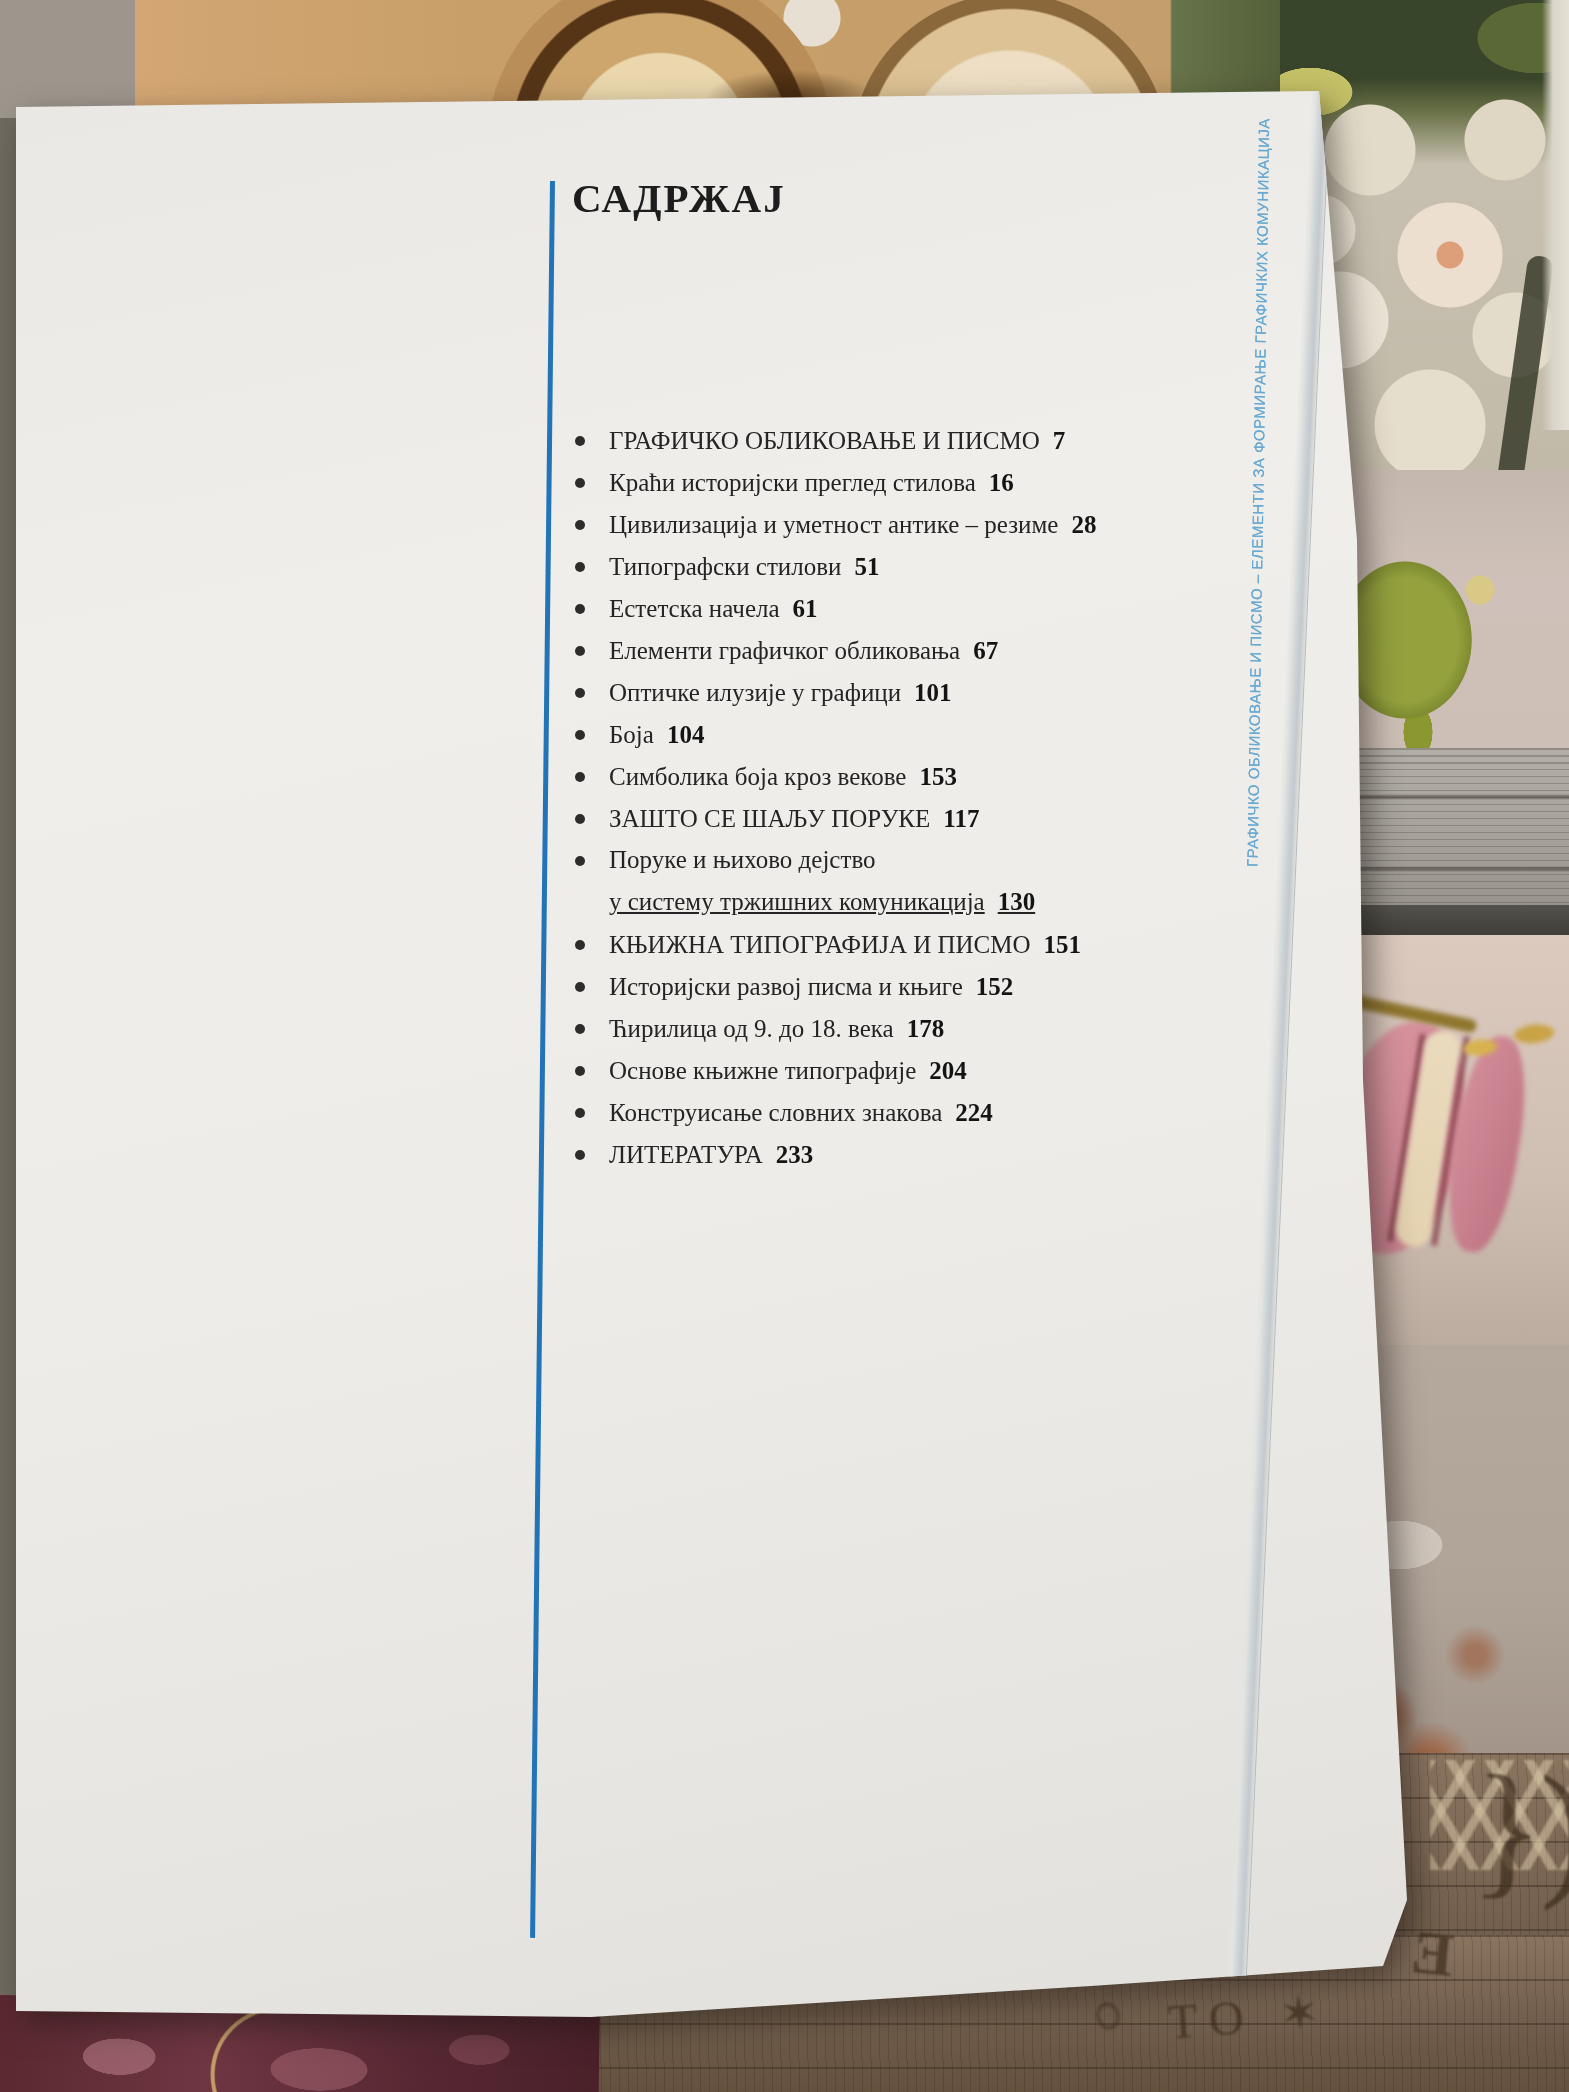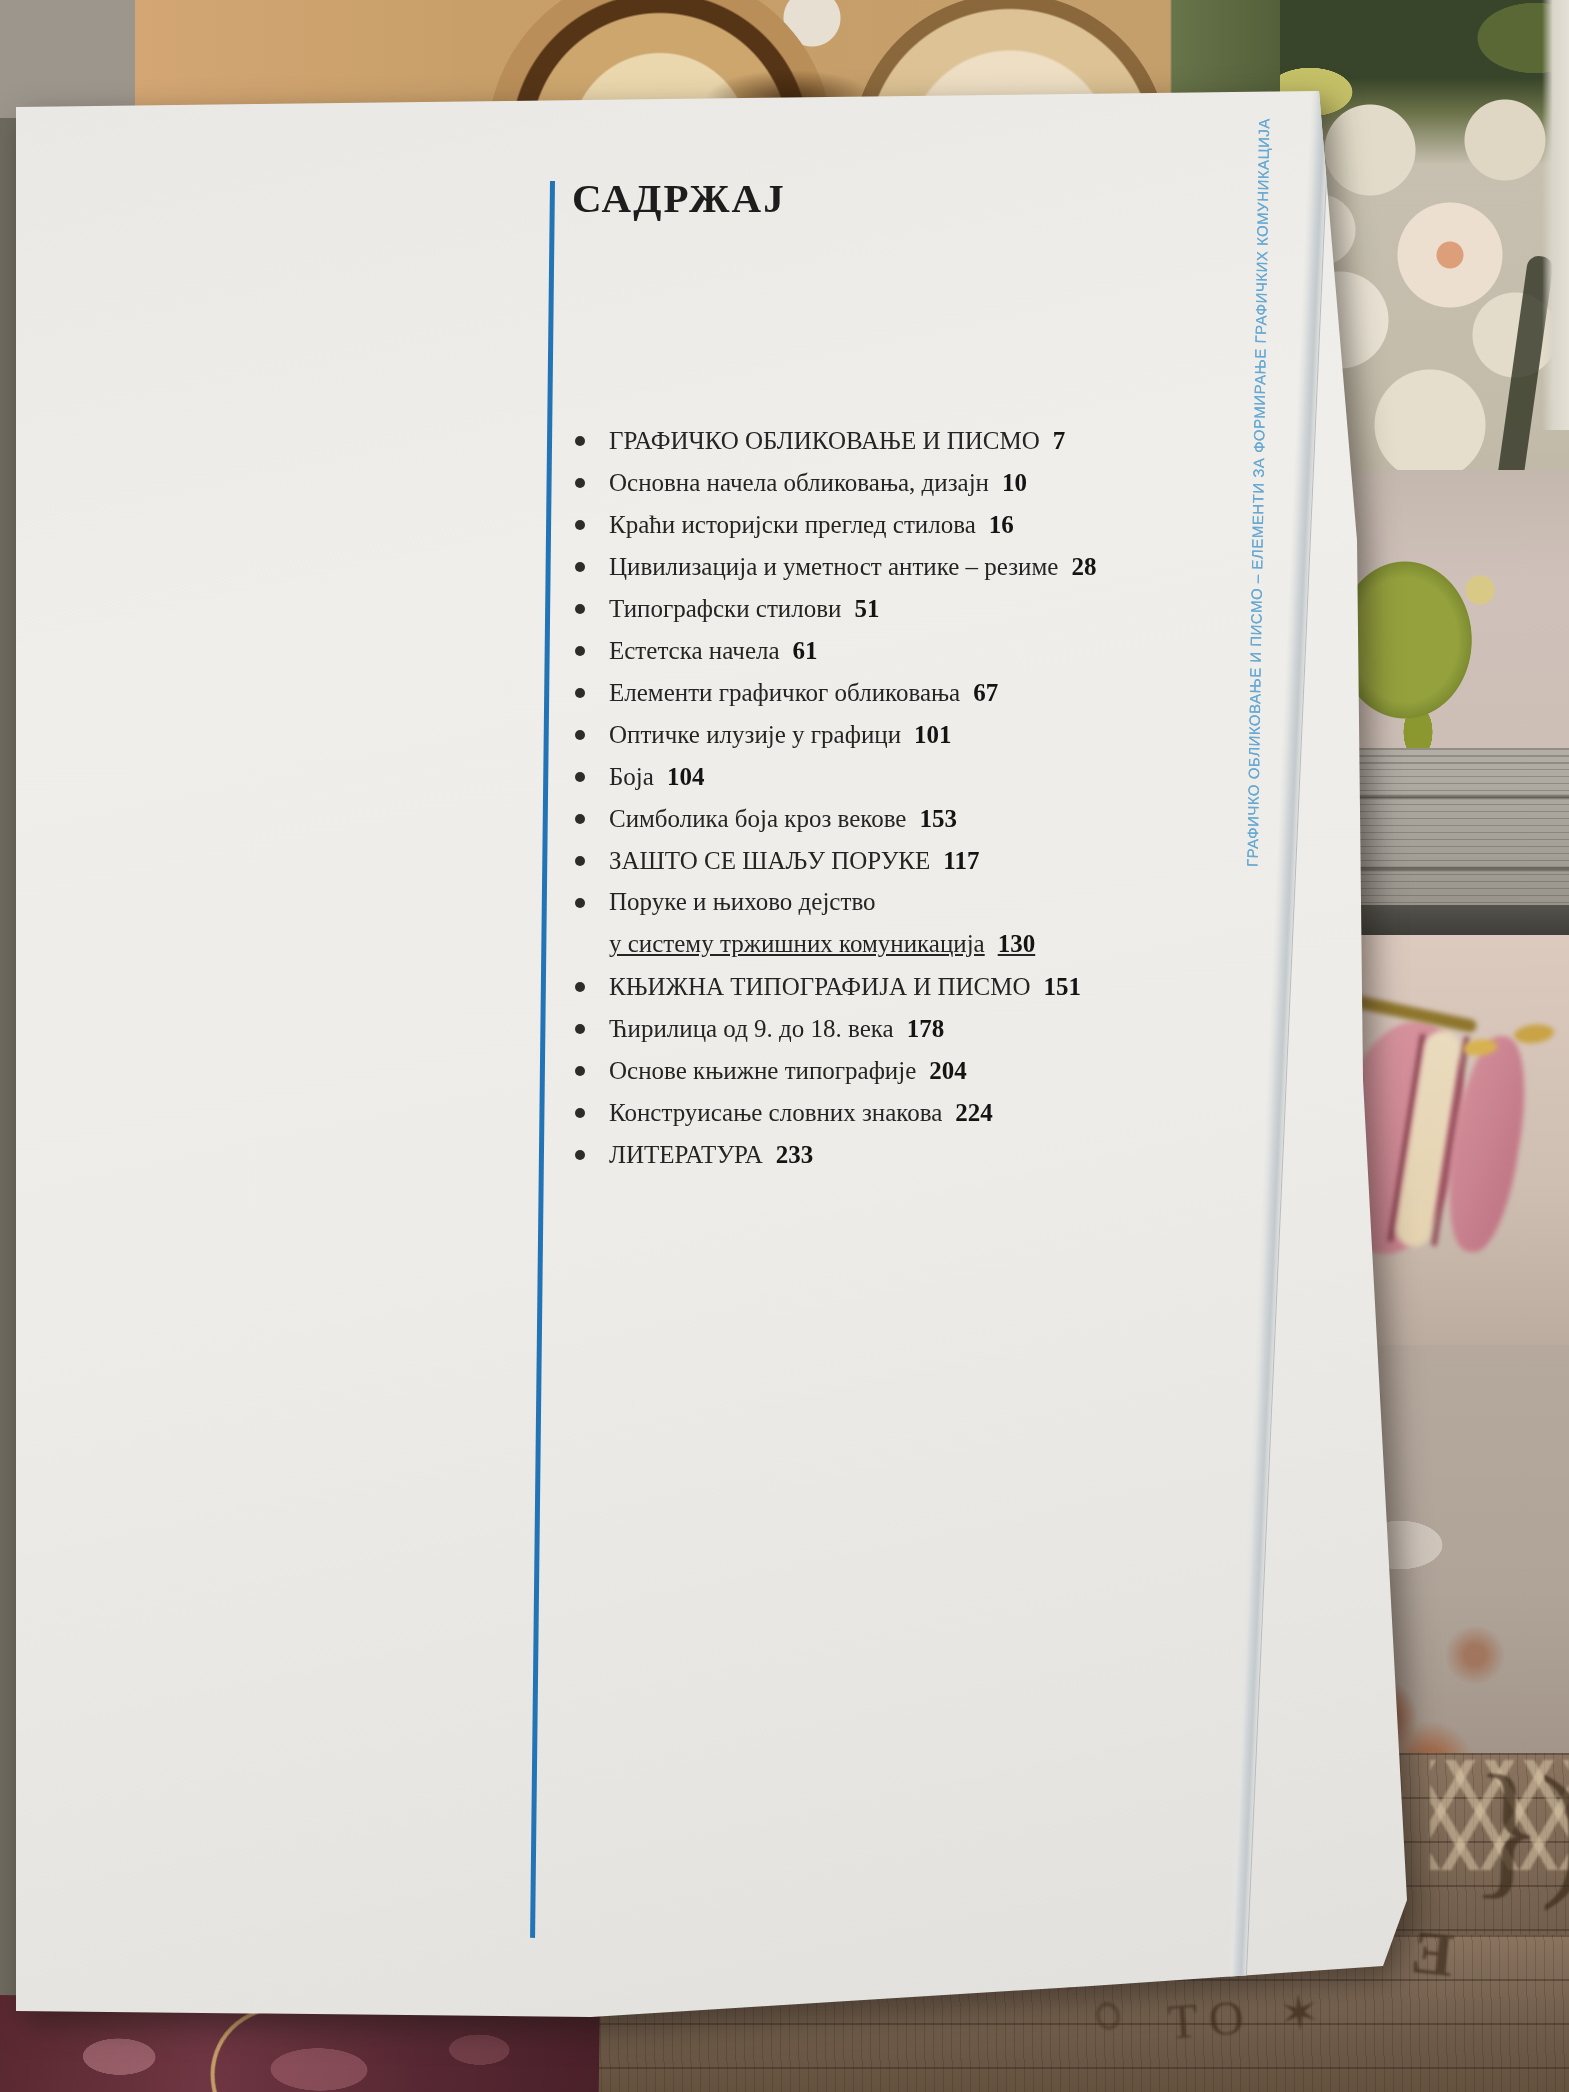--- a/index.html
+++ b/index.html
@@ -177,35 +177,35 @@
   </div>
 
   <div class="page-wrap">
     <div class="page">
       <div class="fore-edge"></div>
       <div class="accent-rule"></div>
       <div class="page-title">САДРЖАЈ</div>
 
       <ol class="toc">
         <li><span class="txt">ГРАФИЧКО ОБЛИКОВАЊЕ И ПИСМО</span><span class="pg">7</span></li>
-        <li><span class="txt">Основна начела обликовања, дизајн</span><span class="pg">10</span></li>
         <li><span class="txt">Краћи историјски преглед стилова</span><span class="pg">16</span></li>
         <li><span class="txt">Цивилизација и уметност антике – резиме</span><span class="pg">28</span></li>
         <li><span class="txt">Типографски стилови</span><span class="pg">51</span></li>
         <li><span class="txt">Естетска начела</span><span class="pg">61</span></li>
         <li><span class="txt">Елементи графичког обликовања</span><span class="pg">67</span></li>
         <li><span class="txt">Оптичке илузије у графици</span><span class="pg">101</span></li>
         <li><span class="txt">Боја</span><span class="pg">104</span></li>
         <li><span class="txt">Симболика боја кроз векове</span><span class="pg">153</span></li>
         <li><span class="txt">ЗАШТО СЕ ШАЉУ ПОРУКЕ</span><span class="pg">117</span></li>
         <li class="wrap">
           <span class="line1">Поруке и њихово дејство</span>
           <span class="line2"><span class="txt">у систему тржишних комуникација</span><span class="pg">130</span></span>
         </li>
         <li><span class="txt">КЊИЖНА ТИПОГРАФИЈА И ПИСМО</span><span class="pg">151</span></li>
+        <li><span class="txt">Историјски развој писма и књиге</span><span class="pg">152</span></li>
         <li><span class="txt">Ћирилица од 9. до 18. века</span><span class="pg">178</span></li>
         <li><span class="txt">Основе књижне типографије</span><span class="pg">204</span></li>
         <li><span class="txt">Конструисање словних знакова</span><span class="pg">224</span></li>
         <li><span class="txt">ЛИТЕРАТУРА</span><span class="pg">233</span></li>
       </ol>
 
       <div class="spine-text">ГРАФИЧКО ОБЛИКОВАЊЕ И ПИСМО – ЕЛЕМЕНТИ ЗА ФОРМИРАЊЕ ГРАФИЧКИХ КОМУНИКАЦИЈА</div>
     </div>
   </div>
 

